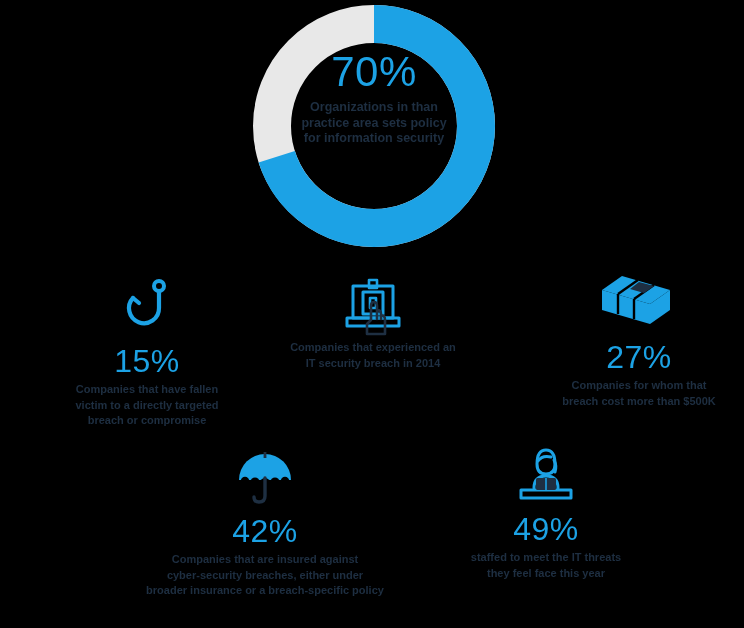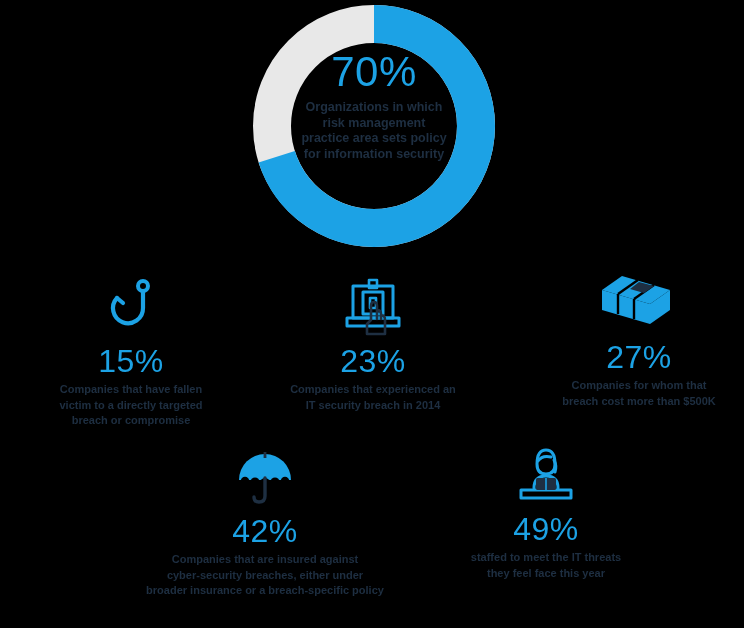--- a/index.html
+++ b/index.html
@@ -85,21 +85,21 @@
   .stat-caption {
     font-size: 11px;
     line-height: 15.5px;
     color: #1E2F42;
     font-weight: 600;
     margin-top: 2px;
   }
   .stat-caption span { display: block; }
 
   
-  .stat-hook     { left: 18px;  top: 272px; width: 226px; }
+  .stat-hook     { left: 34px;  top: 272px; width: 226px; }
   .stat-laptop   { left: 258px; top: 272px; width: 230px; }
   .stat-money    { left: 524px; top: 268px; width: 230px; }
   .stat-umbrella { left: 130px; top: 442px; width: 270px; }
   .stat-person   { left: 424px; top: 440px; width: 244px; }
 </style>
 </head>
 <body>
 
 <div class="infographic">
 
@@ -107,22 +107,21 @@
     <div class="donut-wrap">
       <svg class="donut-svg" viewBox="0 0 244 244">
 
         <circle cx="122" cy="122" r="102" fill="none" stroke="#E8E8E8" stroke-width="38"></circle>
 
         <circle id="donut-value-arc" cx="122" cy="122" r="102" fill="none" stroke="#1CA2E5" stroke-width="38" stroke-dasharray="448.62 192.27" transform="rotate(-90 122 122)"></circle>
       </svg>
       <div class="donut-center">
         <div class="donut-pct">70%</div>
         <div class="donut-caption">
-          <span>Organizations in which</span>
-          <span>risk management</span>
+          <span>Organizations in than</span>
           <span>practice area sets policy</span>
           <span>for information security</span>
         </div>
       </div>
     </div>
   </div>
 
   <div class="stat stat-hook">
     <div class="stat-icon">
       <svg width="56" height="60" viewBox="0 0 56 60">
@@ -153,21 +152,20 @@
 
           <path d="M28 4 L36 4 L36 12 L28 12 Z" stroke-width="2.6"></path>
           <path d="M29 22 L35 22 L35 32 L29 32 Z" stroke-width="2.6"></path>
         </g>
 
         <g fill="none" stroke="#1E2F42" stroke-width="2.6" stroke-linejoin="round" stroke-linecap="round">
           <path d="M30 30 L30 44 L26 48 L26 58 L44 58 L44 44 Q44 39 40 39 L40 43 L40 38 Q40 34 36 34 L36 43 L36 30 Q36 26 33 26 Q30 26 30 30 Z"></path>
         </g>
       </svg>
     </div>
-    <div class="stat-pct">23%</div>
     <div class="stat-caption">
       <span>Companies that experienced an</span>
       <span>IT security breach in 2014</span>
     </div>
   </div>
 
   <div class="stat stat-money">
     <div class="stat-icon">
       <svg width="78" height="62" viewBox="0 0 78 62">
 

